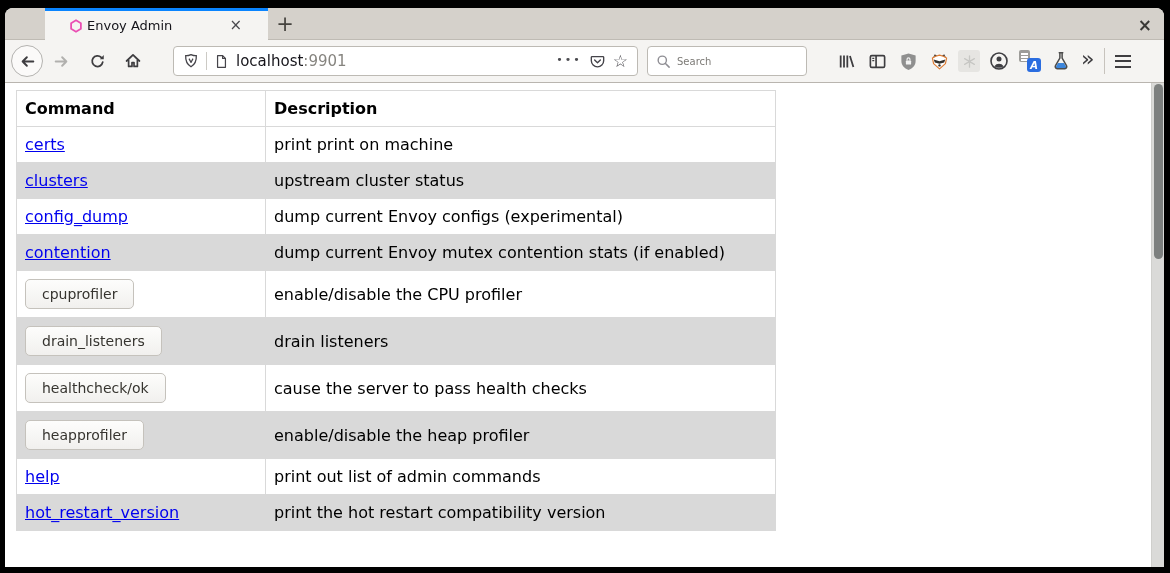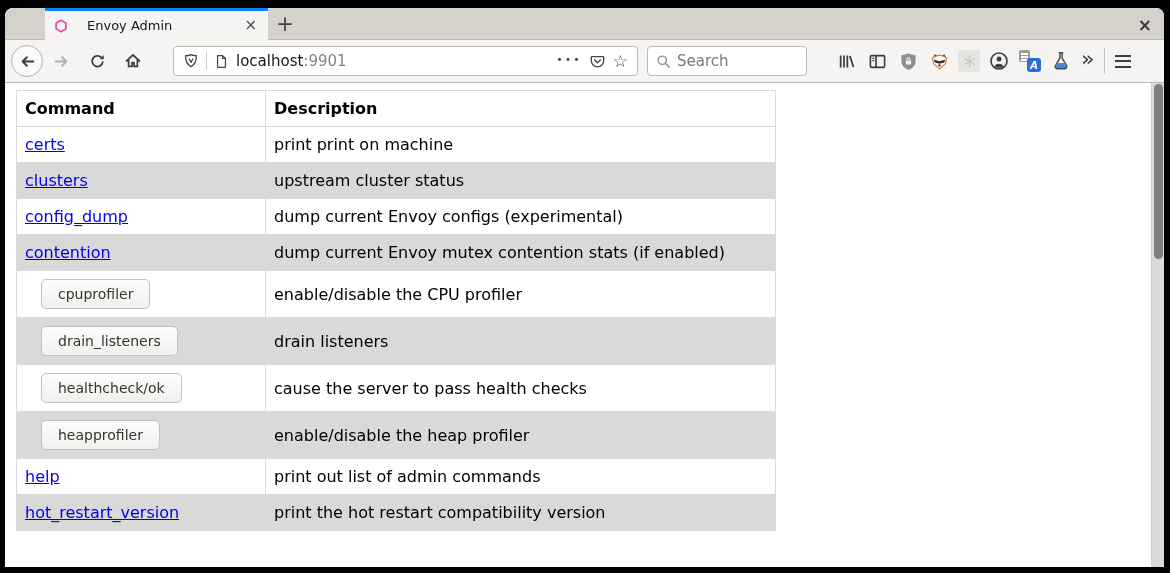--- a/index.html
+++ b/index.html
@@ -24,21 +24,21 @@
     background: #d5d1cb;
     border-bottom: 1px solid #bfbbb4;
     display: flex; align-items: stretch;
     position: relative;
   }
   .tab {
     margin-left: 40px; width: 223px;
     background: #f5f4f2;
     border-top: 3px solid #0a84ff;
     display: flex; align-items: center;
-    padding: 0 9px; gap: 19px;
+    padding: 0 24px; gap: 4px;
     margin-bottom: -1px;
   }
   .tab-title { font-size: 13px; color: #15141a; flex: 1; white-space: nowrap; overflow: hidden; }
   .tab-close { font-size: 15px; color: #4a4a4f; line-height: 1; cursor: default; padding: 0 2px; }
   .newtab { width: 34px; display: flex; align-items: center; justify-content: center;
     font-size: 21px; color: #45433e; }
   .win-close { position: absolute; right: 12px; top: 50%; transform: translateY(-44%);
     font-size: 17px; font-weight: bold; color: #3b3a37; line-height: 1; }
   
   .toolbar {
@@ -71,21 +71,21 @@
   .star-glyph { font-size: 17px; color: #4f4e53; }
   .searchbar {
     margin-left: 9px;
     width: 160px; height: 30px;
     background: #fff; border: 1px solid #bdbab4; border-radius: 4px;
     display: flex; align-items: center;
     padding: 0 8px; gap: 6px;
   }
   .searchbar input {
     border: none; outline: none; width: 110px;
-    font-size: 15px; font-family: inherit; color: #15141a; background: transparent;
+    font-size: 10px; font-family: inherit; color: #15141a; background: transparent;
   }
   .searchbar input::placeholder { color: #7c7a76; }
   .ext-group { display: flex; align-items: center; gap: 7px; margin-left: 27px; }
   .ext-slot { width: 24px; height: 24px; display: flex; align-items: center; justify-content: center; }
   .dim-box { width: 22px; height: 22px; border-radius: 3px; background: #e6e5e2;
     display: flex; align-items: center; justify-content: center; }
   .translate-box { position: relative; width: 22px; height: 22px; }
   .translate-gray { position: absolute; left: 0; top: 0; width: 11px; height: 12px;
     border-radius: 2px; background: #9d9c99; }
   .translate-gray i { position: absolute; left: 2px; right: 2px; height: 1.5px; background: #fff; display:block; }
@@ -128,21 +128,20 @@
   a.cmd-link { color: #0000ee; text-decoration: underline; text-align: center; }
   form.home-form { margin: 0; display: inline; }
   button.cmd-button {
     font-family: inherit;
     font-size: 14px;
     color: #36342f;
     padding: 6px 16px;
     background: linear-gradient(#fdfdfc, #f1f0ee);
     border: 1px solid #c5c2bc;
     border-radius: 5px;
-    margin-left: 16px;
   }
   svg { display: block; }
 </style>
 </head>
 <body>
 
 <div class="window">
 
   <div class="tabbar">
     <div class="tab">

